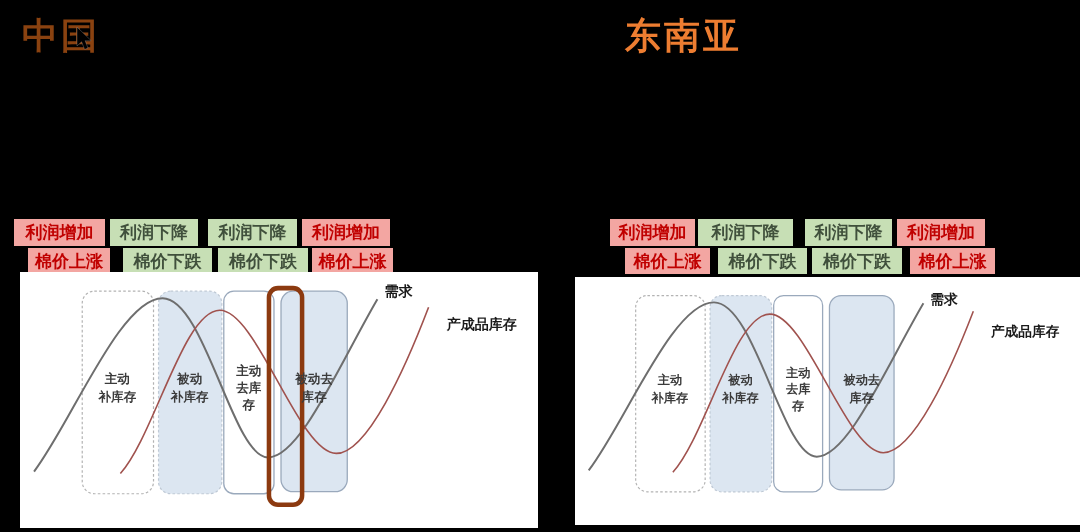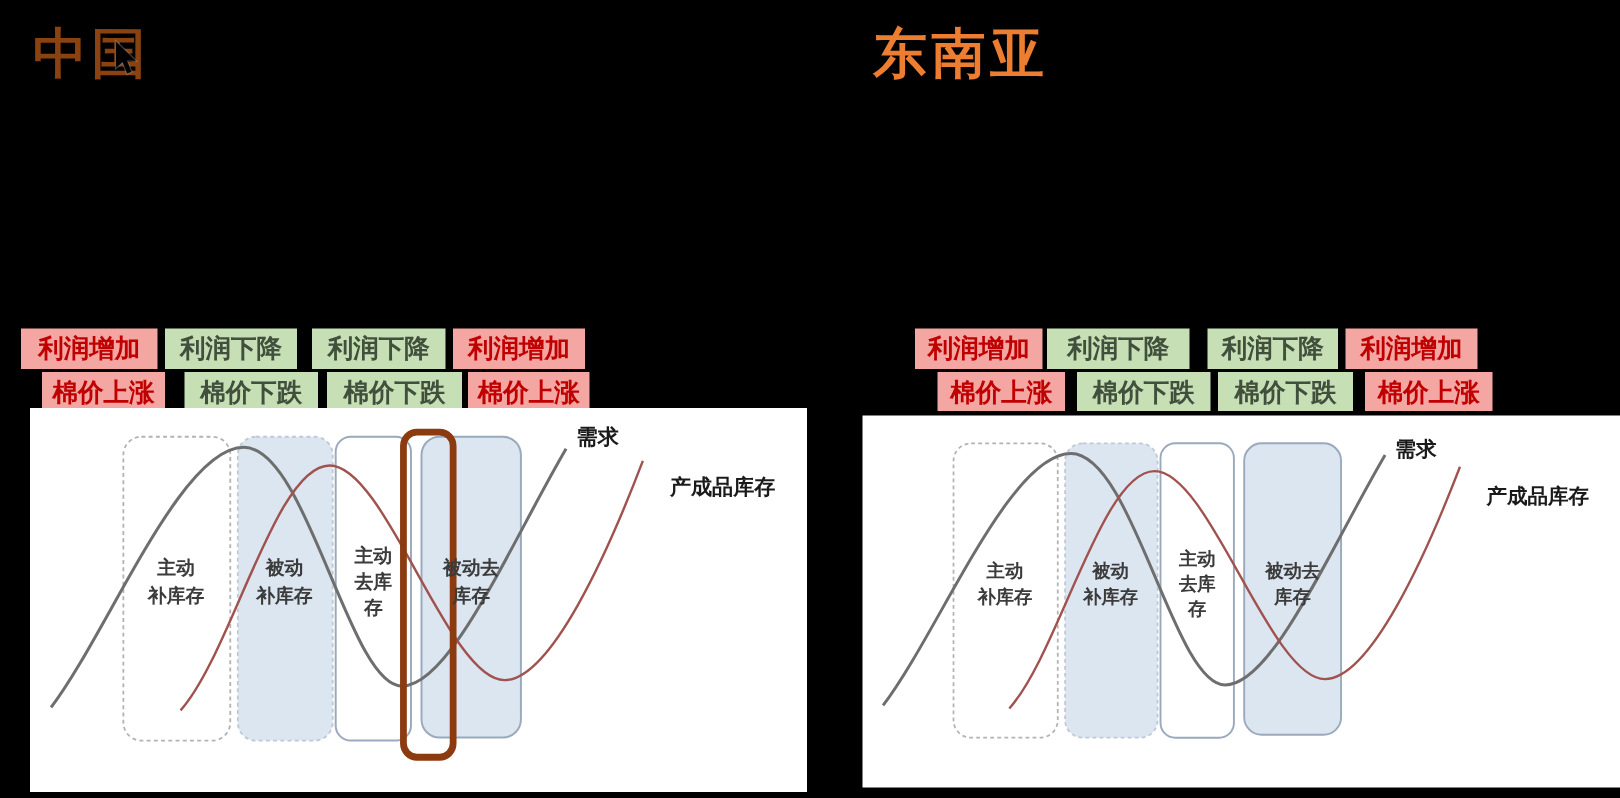--- a/index.html
+++ b/index.html
@@ -1,21 +1,21 @@
 <!DOCTYPE html>
 <html style="--bg: #000000; --panel: #FFFFFF; --title-left: #8A4210; --title-right: #ED7D31; --pink-bg: #F3A6A2; --pink-text: #C00000; --green-bg: #C7DFB5; --green-text: #40503C; --blue-fill: #DCE6F1; --dash-border: #B3B3B3; --solid-border: #9AA9BC; --demand: #6E6E6E; --inventory: #A0524E; --highlight: #8C3A10; --phase-text: #3B3B3B; --curve-label: #1A1A1A;"><head>
 <meta charset="utf-8">
 <style>
   html,body{margin:0;padding:0;background:var(--bg,#000);}
   body{width:1080px;height:532px;position:relative;overflow:hidden;
        font-family:"Liberation Sans","DejaVu Sans",sans-serif;}
 
   .title{position:absolute;font-size:36px;font-weight:bold;letter-spacing:3px;white-space:nowrap;}
   #title-left{left:22px;top:12px;color:var(--title-left,#8A4210);}
-  #title-right{left:582px;top:12px;color:var(--title-right,#ED7D31);}
+  #title-right{left:625px;top:12px;color:var(--title-right,#ED7D31);}
 
   .tag{position:absolute;display:flex;align-items:center;justify-content:center;
        font-size:17px;font-weight:bold;white-space:nowrap;}
   .tag.pink{background:var(--pink-bg,#F3A6A2);color:var(--pink-text,#C00000);}
   .tag.green{background:var(--green-bg,#C7DFB5);color:var(--green-text,#40503C);}
 
   .panel{position:absolute;background:var(--panel,#fff);}
   #panel-left{left:20px;top:272px;width:518px;height:256px;}
   #panel-right{left:575px;top:277px;width:505px;height:248px;}
   .panel svg{width:100%;height:100%;display:block;}

